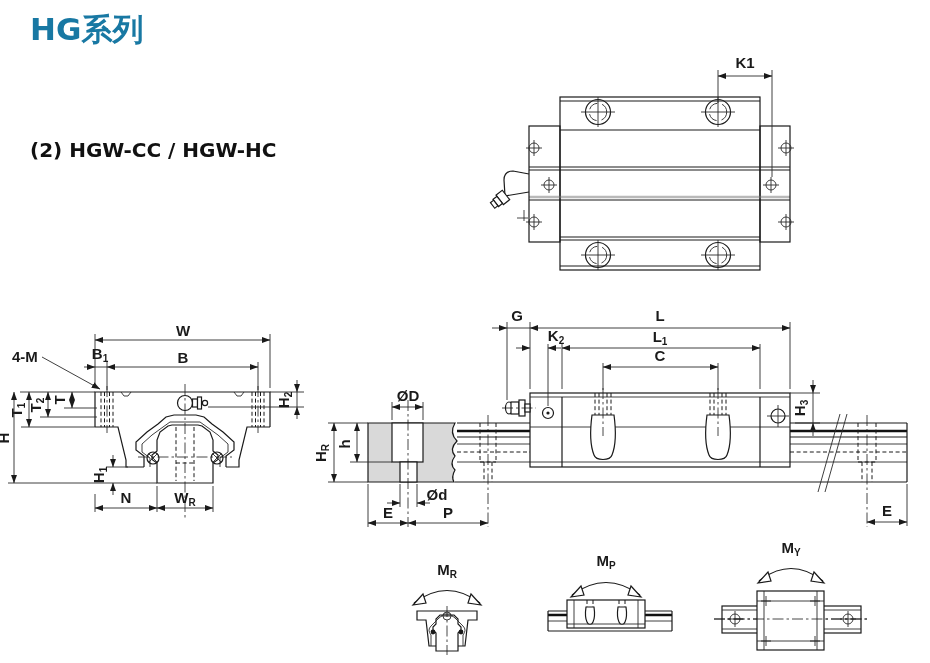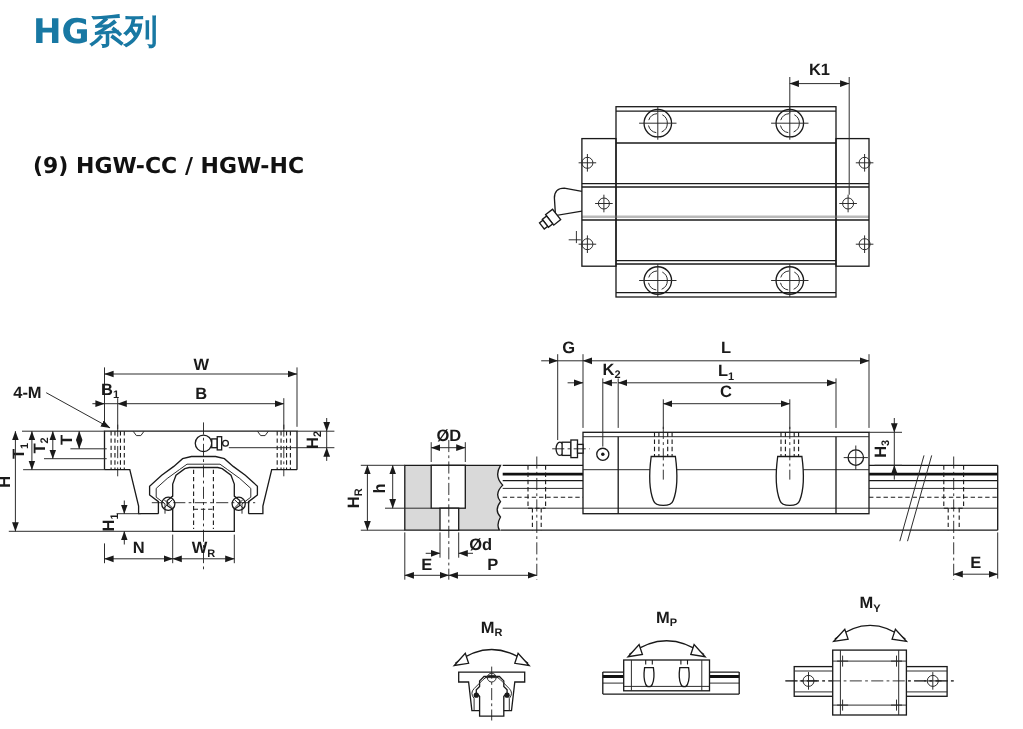--- a/index.html
+++ b/index.html
@@ -23,21 +23,21 @@
   .wht{fill:#ffffff;}
 </style>
 </head>
 <body>
 
 <div id="page">
 
   <div id="hdr">
     <div id="title">HG系列</div>
   </div>
-  <div id="model">(9) HGW-CC / HGW-HC</div>
+  <div id="model">(2) HGW-CC / HGW-HC</div>
 
   <svg width="930" height="663" viewBox="0 0 930 663">
     <defs>
       <marker id="arw" viewBox="0 0 10 10" refX="9.2" refY="5" markerWidth="10" markerHeight="10" orient="auto-start-reverse">
         <path d="M0,1.6 L9.5,5 L0,8.4 Z" fill="#1a1a1a"></path>
       </marker>
     </defs>
 
     <g>
       <rect x="560" y="97" width="200" height="173" class="ln"></rect>

